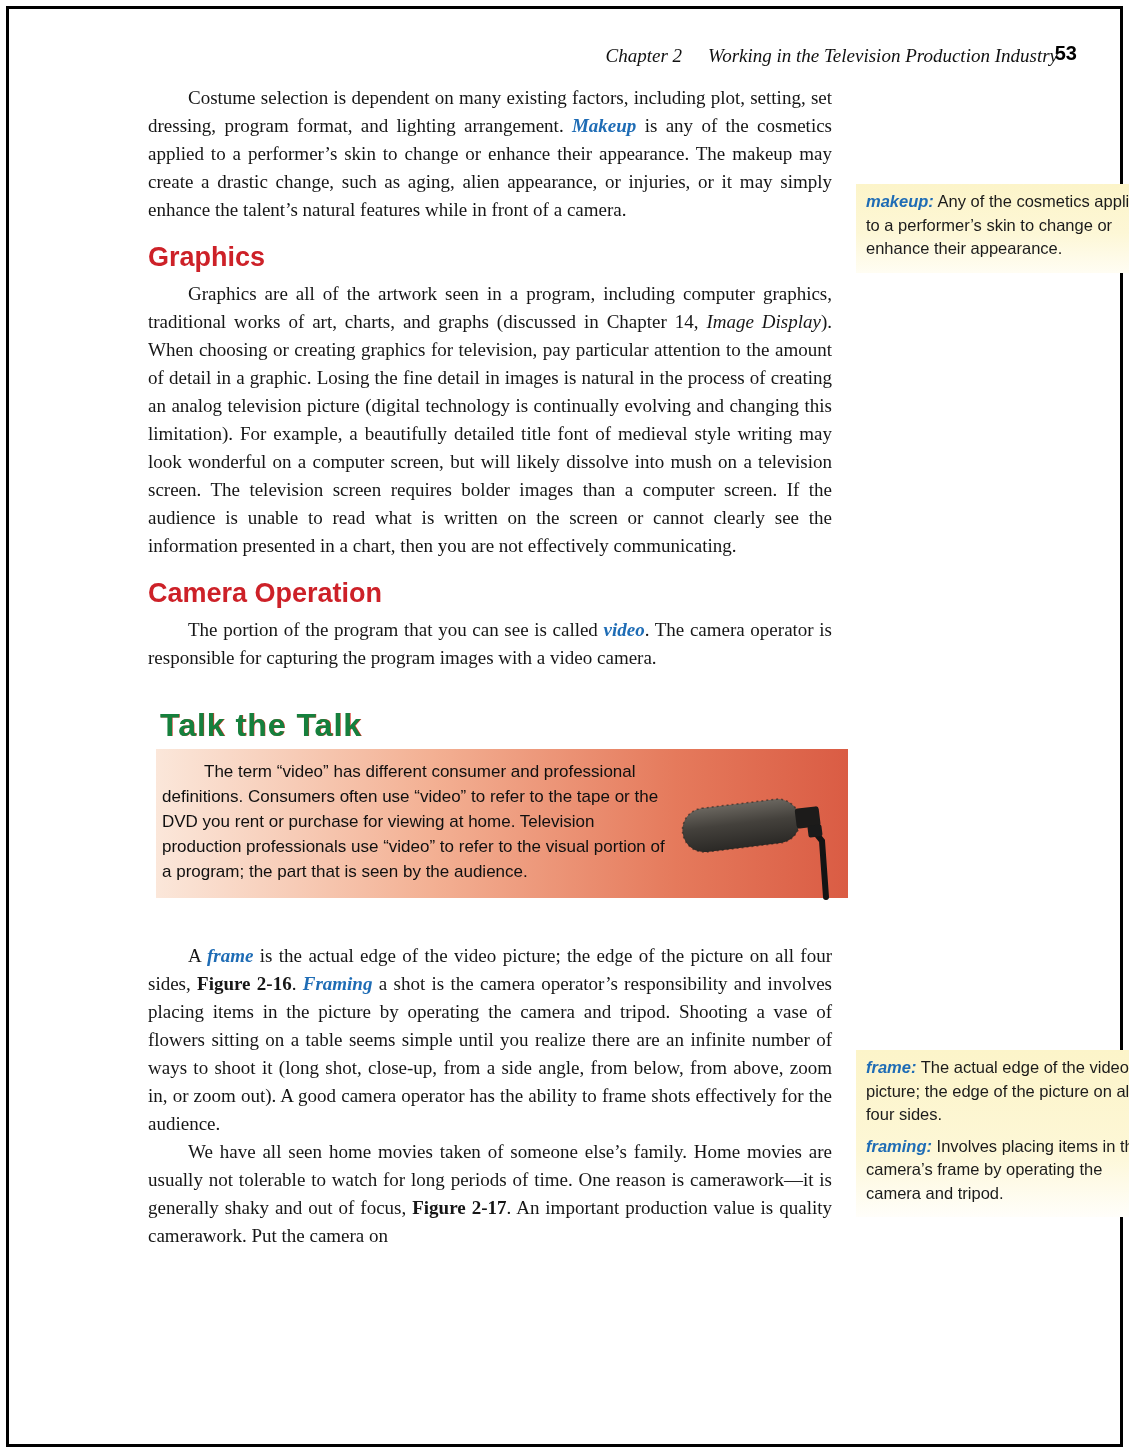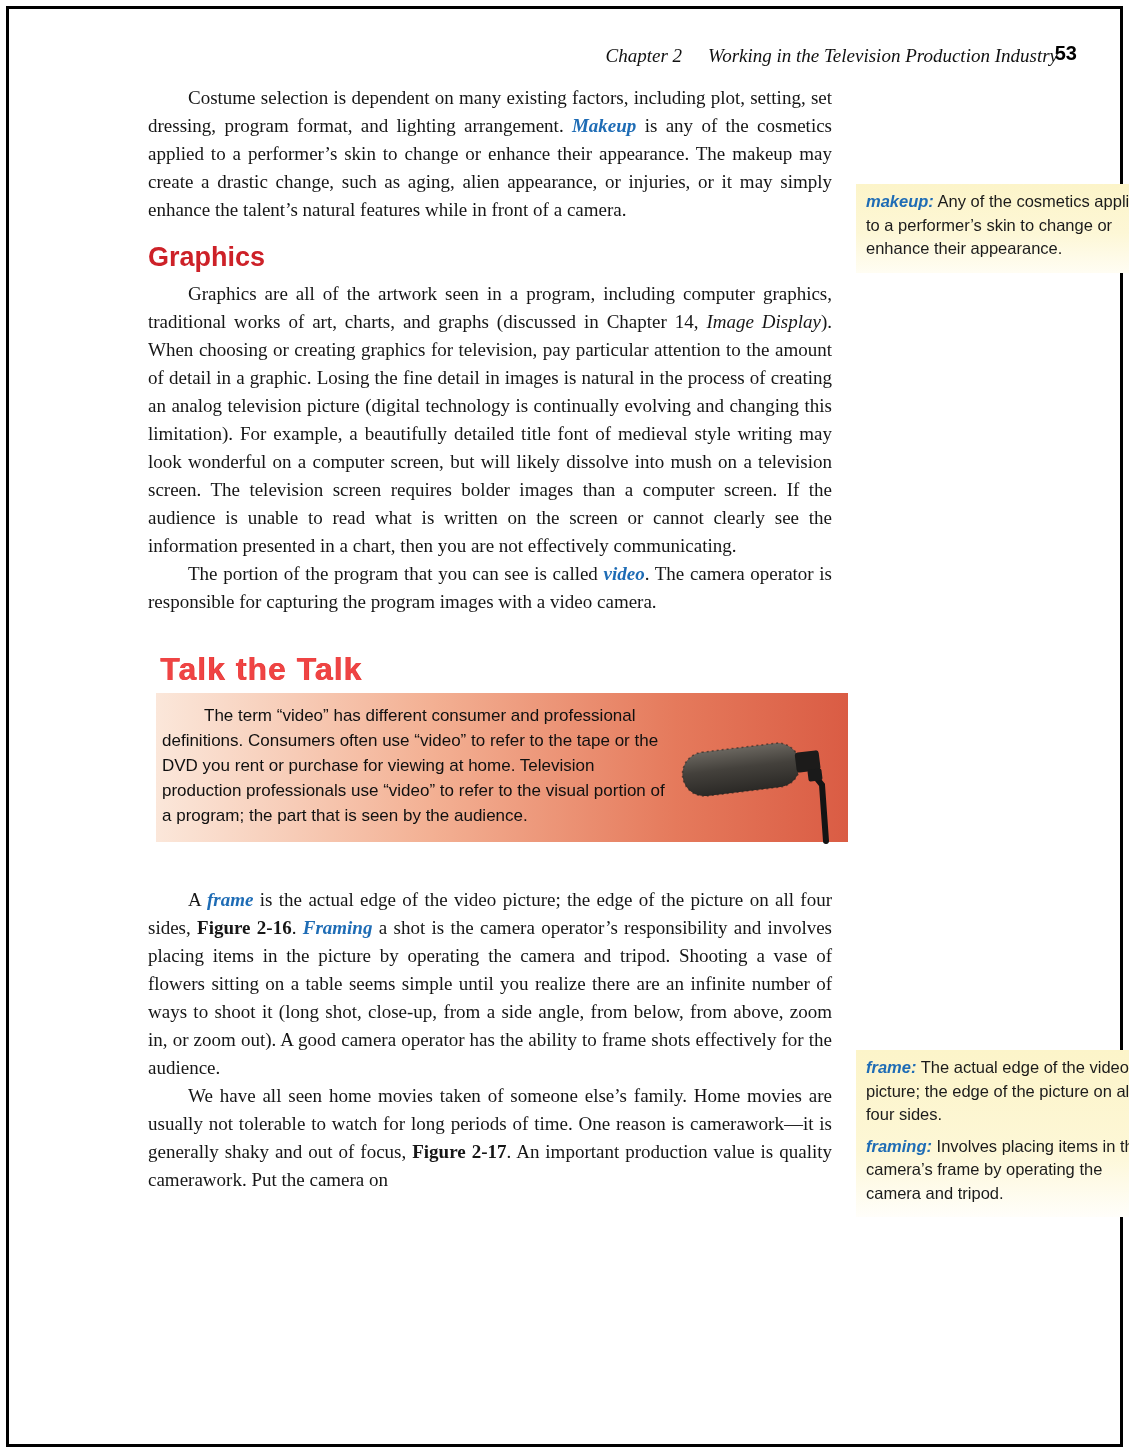--- a/index.html
+++ b/index.html
@@ -44,21 +44,21 @@
     font-weight:bold;font-size:27px;line-height:34px;
     color:#cd2128;text-align:left;
     margin:16px 0 6px 0;
   }
   
   .talk{margin-top:34px;position:relative;text-align:left;}
   .talk-title{
     font-family:"Liberation Sans",sans-serif;
     font-weight:bold;font-size:32px;line-height:38px;
     letter-spacing:1px;
-    color:#ef4444;
+    color:#15803d;
     margin-left:12px;
     text-shadow:0.6px 0 0 #e0332c;
   }
   .talk-box{
     margin-top:5px;margin-left:8px;
     width:692px;min-height:124px;box-sizing:border-box;
     padding:10px 14px 14px 6px;
     background:linear-gradient(90deg,#fbe7da 0%,#f3b093 40%,#e57a5c 75%,#da5c44 100%);
     font-family:"Liberation Sans",sans-serif;
     font-size:17px;line-height:25px;color:#101010;
@@ -97,20 +97,21 @@
     <span class="chap-label">Chapter 2</span><span>Working in the Television Production Industry</span>
   </div>
   <div class="page-number">53</div>
 
   <div class="main-col">
     <p class="para ind"><span>Costume selection is dependent on many existing factors, including plot, setting, set dressing, program format, and lighting arrangement. </span><span class="term">Makeup</span><span> is any of the cosmetics applied to a performer’s skin to change or enhance their appearance. The makeup may create a drastic change, such as aging, alien appearance, or injuries, or it may simply enhance the talent’s natural features while in front of a camera.</span></p>
 
     <h2 class="sect-head">Graphics</h2>
     <p class="para ind"><span>Graphics are all of the artwork seen in a program, including computer graphics, traditional works of art, charts, and graphs (discussed in Chapter 14, </span><span class="ital">Image Display</span><span>). When choosing or creating graphics for television, pay particular attention to the amount of detail in a graphic. Losing the fine detail in images is natural in the process of creating an analog television picture (digital technology is continually evolving and changing this limitation). For example, a beautifully detailed title font of medieval style writing may look wonderful on a computer screen, but will likely dissolve into mush on a television screen. The television screen requires bolder images than a computer screen. If the audience is unable to read what is written on the screen or cannot clearly see the information presented in a chart, then you are not effectively communicating.</span></p>
 
+    <h2 class="sect-head">Camera Operation</h2>
     <p class="para ind"><span>The portion of the program that you can see is called </span><span class="term">video</span><span>. The camera operator is responsible for capturing the program images with a video camera.</span></p>
 
     <div class="talk">
       <div class="talk-title">Talk the Talk</div>
       <div class="talk-box">
         <div class="mic-wrap">
           <svg width="170" height="120" viewBox="0 0 170 120" xmlns="http://www.w3.org/2000/svg" aria-hidden="true">
             <defs>
               <linearGradient id="micG" x1="0" y1="0" x2="0" y2="1">
                 <stop offset="0" stop-color="#6a665f"></stop>

